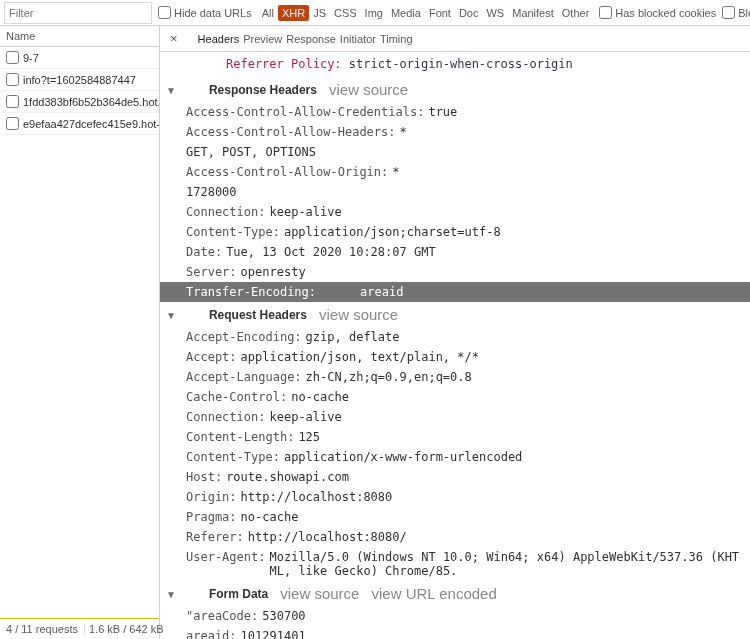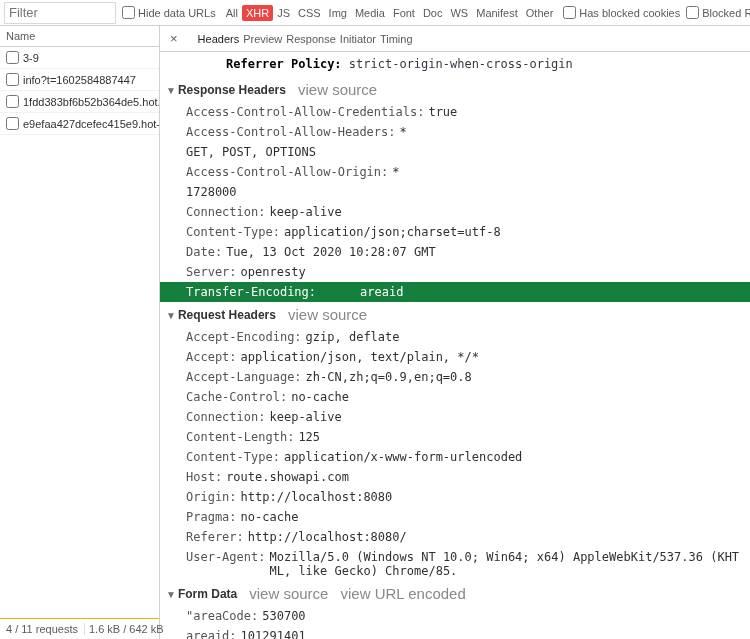--- a/index.html
+++ b/index.html
@@ -19,31 +19,31 @@
     display: flex;
     align-items: center;
     padding: 0 4px;
     gap: 6px;
     font-size: 11px;
     color: #5a5a5a;
     white-space: nowrap;
     overflow: hidden;
   }
   .filter-box {
-    width: 112px;
+    width: 148px;
     height: 18px;
     border: 1px solid #d8d8d8;
     padding: 10px 4px;
-    font-size: 13px;
+    font-size: 11px;
     color: #888;
   }
   .cb { display: inline-flex; align-items: center; gap: 3px; }
   .cb input { margin: 0; }
   .type-tab { padding: 2px 4px; cursor: pointer; }
-  .type-tab.sel { background: #ef4444; color: #fff; border-radius: 2px;}
+  .type-tab.sel { background: #c2410c; color: #fff; border-radius: 2px;}
   .main { display: flex; height: calc(100% - 26px); }
   .left {
     width: 160px;
     min-width: 160px;
     border-right: 1px solid #d0d0d0;
     display: flex;
     flex-direction: column;
   }
   .col-head {
     border-bottom: 1px solid #d0d0d0;
@@ -89,45 +89,45 @@
   .tabs .close { padding: 0 6px; cursor: pointer; font-size:13px;}
   .tabs .tab { cursor: pointer; padding: 4px 2px; }
   .tabs .tab.active { color: #222; }
   .detail { flex:1; overflow: auto; padding: 2px 0 20px 0; }
   .truncated-row {
     padding: 3px 10px 6px 26px;
     font-size: 12px;
     color: #303942;
     font-family: Consolas, "Lucida Console", monospace;
   }
-  .truncated-row .k { font-weight: bold; color:#000000;padding-left:40px;}
+  .truncated-row .k { font-weight: normal; color:#be185d;padding-left:40px;}
   .section-head {
     padding: 4px 6px;
     display: flex;
     align-items: center;
     gap: 12px;
     font-size: 12px;
   }
   .section-head .caret {
     font-size: 10px;
     color: #6e6e6e;
     margin-right: 2px;
   }
-  .section-title { font-weight: bold; color: #333; }
+  .section-title { font-weight: bold; color: #333; margin-left: 31px; }
   .link-action { color: #888; cursor: pointer; font-size:15px;}
   .kv {
     padding: 3px 10px 3px 26px;
     font-family: Consolas, "Lucida Console", monospace;
     font-size: 12px;
     display: flex;
     gap: 4px;
   }
   .kv .k { font-weight: normal; color: #545454; white-space: nowrap; }
   .kv .v { color: #303030; word-break: break-all; }
-  .kv.sel { background: #15803d; gap: 44px; }
+  .kv.sel { background: #737373; gap: 44px; }
   .kv.sel .k, .kv.sel .v { color: #fff; }
 </style>
 </head>
 <body>
 
 <div class="toolbar">
   <input class="filter-box" placeholder="Filter" style="">
   <label class="cb">
     <input type="checkbox" style="">
     <span>Hide data URLs</span>
@@ -142,21 +142,21 @@
     <span>Blocked Req</span>
   </label>
 </div>
 
 <div class="main">
   <div class="left">
     <div class="col-head">Name</div>
     <div class="req-list" id="req-list">
         <div class="req-item">
           <input type="checkbox" style="">
-          <span>3-9</span>
+          <span>9-7</span>
         </div>
         <div class="req-item">
           <input type="checkbox" style="">
           <span>info?t=1602584887447</span>
         </div>
         <div class="req-item">
           <input type="checkbox" style="">
           <span>1fdd383bf6b52b364de5.hot...</span>
         </div>
         <div class="req-item">

